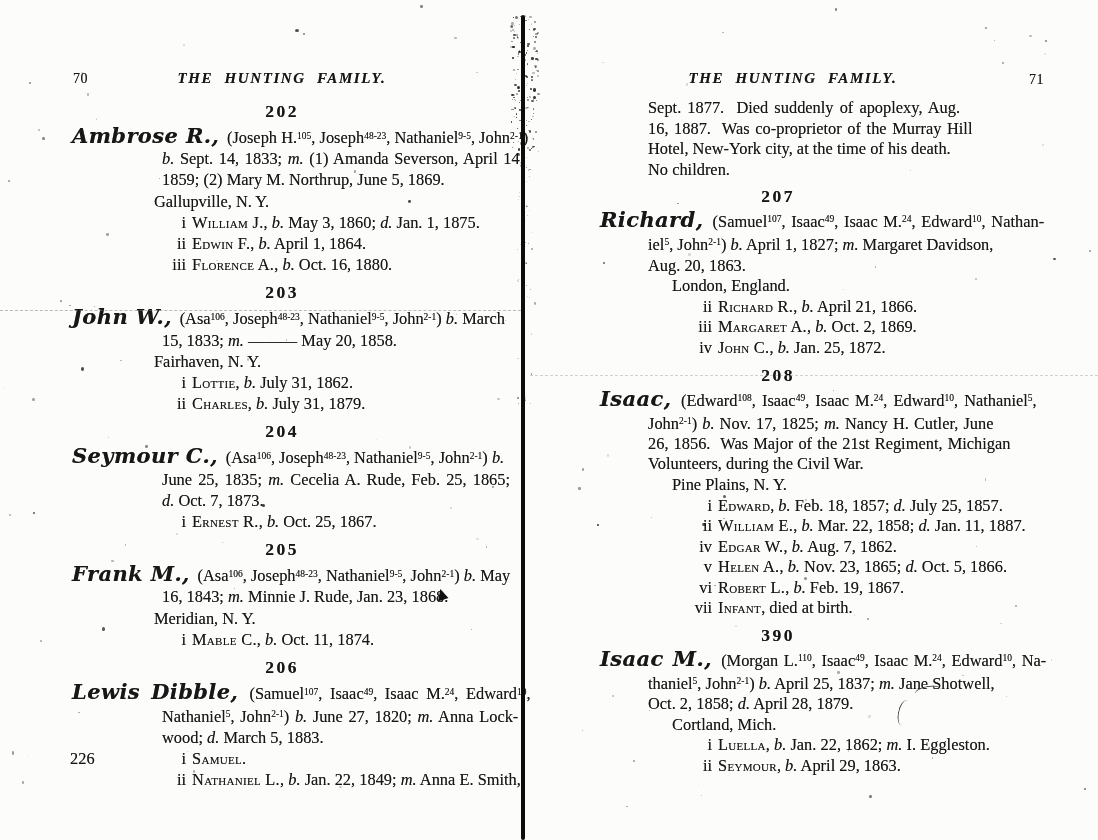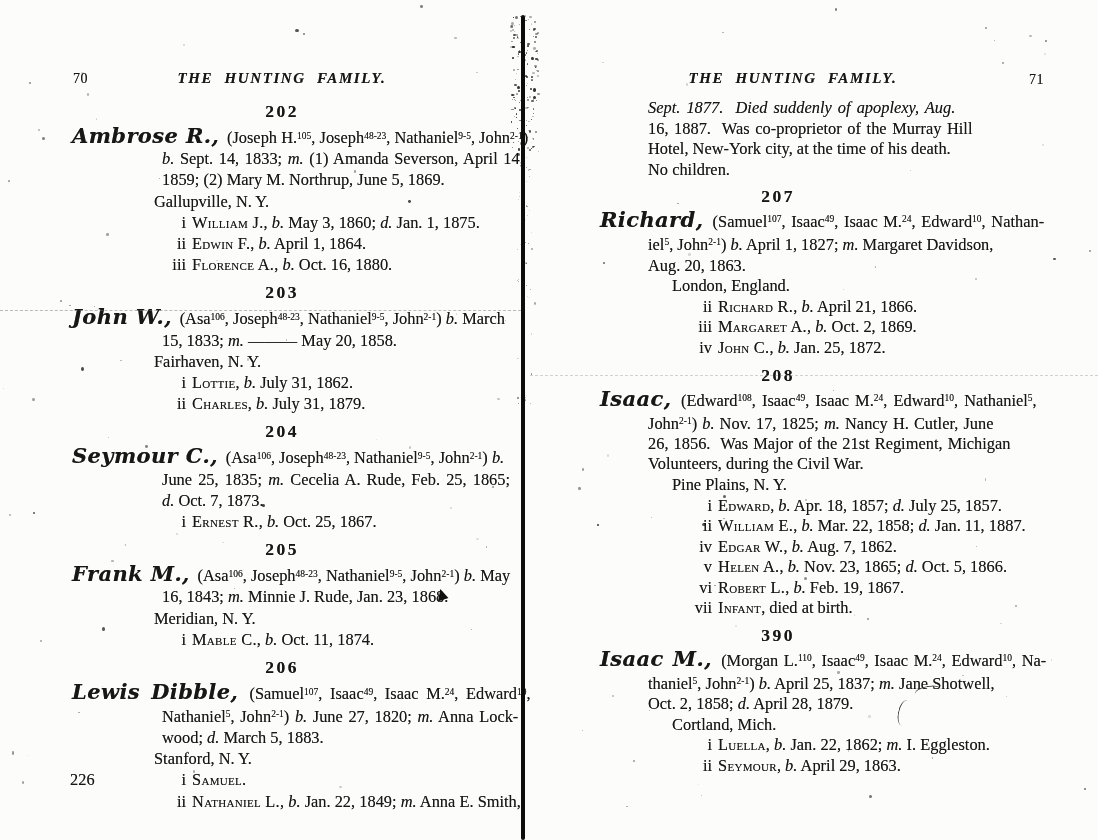--- a/index.html
+++ b/index.html
@@ -90,28 +90,27 @@
         <div class="ln ln-name"><span class="seg-name">Frank M., </span><span class="seg-p">(Asa</span><span class="seg-sup">106</span><span class="seg-p">, Joseph</span><span class="seg-sup">48-23</span><span class="seg-p">, Nathaniel</span><span class="seg-sup">9-5</span><span class="seg-p">, John</span><span class="seg-sup">2-1</span><span class="seg-p">) </span><span class="seg-i">b.</span><span class="seg-p"> May</span></div>
         <div class="ln ln-cont"><span class="seg-p">16, 1843; </span><span class="seg-i">m.</span><span class="seg-p"> Minnie J. Rude, Jan. 23, 1868.</span></div>
         <div class="ln ln-place"><span class="seg-p">Meridian, N. Y.</span></div>
         <div class="ln ln-child"><span class="roman">i</span><span class="seg-sc">Mable C.</span><span class="seg-p">, </span><span class="seg-i">b.</span><span class="seg-p"> Oct. 11, 1874.</span></div>
       </div>
       <div>
         <div class="entry-num">206</div>
         <div class="ln ln-name" style="word-spacing: 3.5px;"><span class="seg-name">Lewis Dibble, </span><span class="seg-p">(Samuel</span><span class="seg-sup">107</span><span class="seg-p">, Isaac</span><span class="seg-sup">49</span><span class="seg-p">, Isaac M.</span><span class="seg-sup">24</span><span class="seg-p">, Edward</span><span class="seg-sup">10</span><span class="seg-p">,</span></div>
         <div class="ln ln-cont" style="word-spacing: 1.5px;"><span class="seg-p">Nathaniel</span><span class="seg-sup">5</span><span class="seg-p">, John</span><span class="seg-sup">2-1</span><span class="seg-p">) </span><span class="seg-i">b.</span><span class="seg-p"> June 27, 1820; </span><span class="seg-i">m.</span><span class="seg-p"> Anna Lock-</span></div>
         <div class="ln ln-cont"><span class="seg-p">wood; </span><span class="seg-i">d.</span><span class="seg-p"> March 5, 1883.</span></div>
-        <div class="ln ln-place"><span class="seg-p">Stanford, N. Y.</span></div>
         <div class="ln ln-child"><span class="seg-ref">226</span><span class="roman">i</span><span class="seg-sc">Samuel</span><span class="seg-p">.</span></div>
         <div class="ln ln-child"><span class="roman">ii</span><span class="seg-sc">Nathaniel L.</span><span class="seg-p">, </span><span class="seg-i">b.</span><span class="seg-p"> Jan. 22, 1849; </span><span class="seg-i">m.</span><span class="seg-p"> Anna E. Smith,</span></div>
       </div>
     </div>
   <div class="col" id="right-col">
       <div>
-        <div class="ln ln-cont" style="word-spacing: 2px; font-style: italic;"><span class="seg-p">Sept. 1877.&nbsp; Died suddenly of apoplexy, Aug.</span></div>
+        <div class="ln ln-cont" style="word-spacing: 2px;"><span class="seg-p">Sept. 1877.&nbsp; Died suddenly of apoplexy, Aug.</span></div>
         <div class="ln ln-cont" style="word-spacing: 1.5px;"><span class="seg-p">16, 1887.&nbsp; Was co-proprietor of the Murray Hill</span></div>
         <div class="ln ln-cont"><span class="seg-p">Hotel, New-York city, at the time of his death.</span></div>
         <div class="ln ln-cont"><span class="seg-p">No children.</span></div>
       </div>
       <div>
         <div class="entry-num">207</div>
         <div class="ln ln-name" style="word-spacing: 1.5px;"><span class="seg-name">Richard, </span><span class="seg-p">(Samuel</span><span class="seg-sup">107</span><span class="seg-p">, Isaac</span><span class="seg-sup">49</span><span class="seg-p">, Isaac M.</span><span class="seg-sup">24</span><span class="seg-p">, Edward</span><span class="seg-sup">10</span><span class="seg-p">, Nathan-</span></div>
         <div class="ln ln-cont"><span class="seg-p">iel</span><span class="seg-sup">5</span><span class="seg-p">, John</span><span class="seg-sup">2-1</span><span class="seg-p">) </span><span class="seg-i">b.</span><span class="seg-p"> April 1, 1827; </span><span class="seg-i">m.</span><span class="seg-p"> Margaret Davidson,</span></div>
         <div class="ln ln-cont"><span class="seg-p">Aug. 20, 1863.</span></div>
         <div class="ln ln-place"><span class="seg-p">London, England.</span></div>
@@ -119,21 +118,21 @@
         <div class="ln ln-child"><span class="roman">iii</span><span class="seg-sc">Margaret A.</span><span class="seg-p">, </span><span class="seg-i">b.</span><span class="seg-p"> Oct. 2, 1869.</span></div>
         <div class="ln ln-child"><span class="roman">iv</span><span class="seg-sc">John C.</span><span class="seg-p">, </span><span class="seg-i">b.</span><span class="seg-p"> Jan. 25, 1872.</span></div>
       </div>
       <div>
         <div class="entry-num">208</div>
         <div class="ln ln-name" style="word-spacing: 2px;"><span class="seg-name">Isaac, </span><span class="seg-p">(Edward</span><span class="seg-sup">108</span><span class="seg-p">, Isaac</span><span class="seg-sup">49</span><span class="seg-p">, Isaac M.</span><span class="seg-sup">24</span><span class="seg-p">, Edward</span><span class="seg-sup">10</span><span class="seg-p">, Nathaniel</span><span class="seg-sup">5</span><span class="seg-p">,</span></div>
         <div class="ln ln-cont" style="word-spacing: 1px;"><span class="seg-p">John</span><span class="seg-sup">2-1</span><span class="seg-p">) </span><span class="seg-i">b.</span><span class="seg-p"> Nov. 17, 1825; </span><span class="seg-i">m.</span><span class="seg-p"> Nancy H. Cutler, June</span></div>
         <div class="ln ln-cont" style="word-spacing: 1px;"><span class="seg-p">26, 1856.&nbsp; Was Major of the 21st Regiment, Michigan</span></div>
         <div class="ln ln-cont"><span class="seg-p">Volunteers, during the Civil War.</span></div>
         <div class="ln ln-place"><span class="seg-p">Pine Plains, N. Y.</span></div>
-        <div class="ln ln-child"><span class="roman">i</span><span class="seg-sc">Edward</span><span class="seg-p">, </span><span class="seg-i">b.</span><span class="seg-p"> Apr. 18, 1857; </span><span class="seg-i">d.</span><span class="seg-p"> July 25, 1857.</span></div>
+        <div class="ln ln-child"><span class="roman">i</span><span class="seg-sc">Edward</span><span class="seg-p">, </span><span class="seg-i">b.</span><span class="seg-p"> Feb. 18, 1857; </span><span class="seg-i">d.</span><span class="seg-p"> July 25, 1857.</span></div>
         <div class="ln ln-child"><span class="roman">ii</span><span class="seg-sc">William E.</span><span class="seg-p">, </span><span class="seg-i">b.</span><span class="seg-p"> Mar. 22, 1858; </span><span class="seg-i">d.</span><span class="seg-p"> Jan. 11, 1887.</span></div>
         <div class="ln ln-child"><span class="roman">iv</span><span class="seg-sc">Edgar W.</span><span class="seg-p">, </span><span class="seg-i">b.</span><span class="seg-p"> Aug. 7, 1862.</span></div>
         <div class="ln ln-child"><span class="roman">v</span><span class="seg-sc">Helen A.</span><span class="seg-p">, </span><span class="seg-i">b.</span><span class="seg-p"> Nov. 23, 1865; </span><span class="seg-i">d.</span><span class="seg-p"> Oct. 5, 1866.</span></div>
         <div class="ln ln-child"><span class="roman">vi</span><span class="seg-sc">Robert L.</span><span class="seg-p">, </span><span class="seg-i">b.</span><span class="seg-p"> Feb. 19, 1867.</span></div>
         <div class="ln ln-child"><span class="roman">vii</span><span class="seg-sc">Infant</span><span class="seg-p">, died at birth.</span></div>
       </div>
       <div>
         <div class="entry-num">390</div>
         <div class="ln ln-name" style="word-spacing: 1.5px;"><span class="seg-name">Isaac M., </span><span class="seg-p">(Morgan L.</span><span class="seg-sup">110</span><span class="seg-p">, Isaac</span><span class="seg-sup">49</span><span class="seg-p">, Isaac M.</span><span class="seg-sup">24</span><span class="seg-p">, Edward</span><span class="seg-sup">10</span><span class="seg-p">, Na-</span></div>
         <div class="ln ln-cont"><span class="seg-p">thaniel</span><span class="seg-sup">5</span><span class="seg-p">, John</span><span class="seg-sup">2-1</span><span class="seg-p">) </span><span class="seg-i">b.</span><span class="seg-p"> April 25, 1837; </span><span class="seg-i">m.</span><span class="seg-p"> Jane Shotwell,</span></div>

